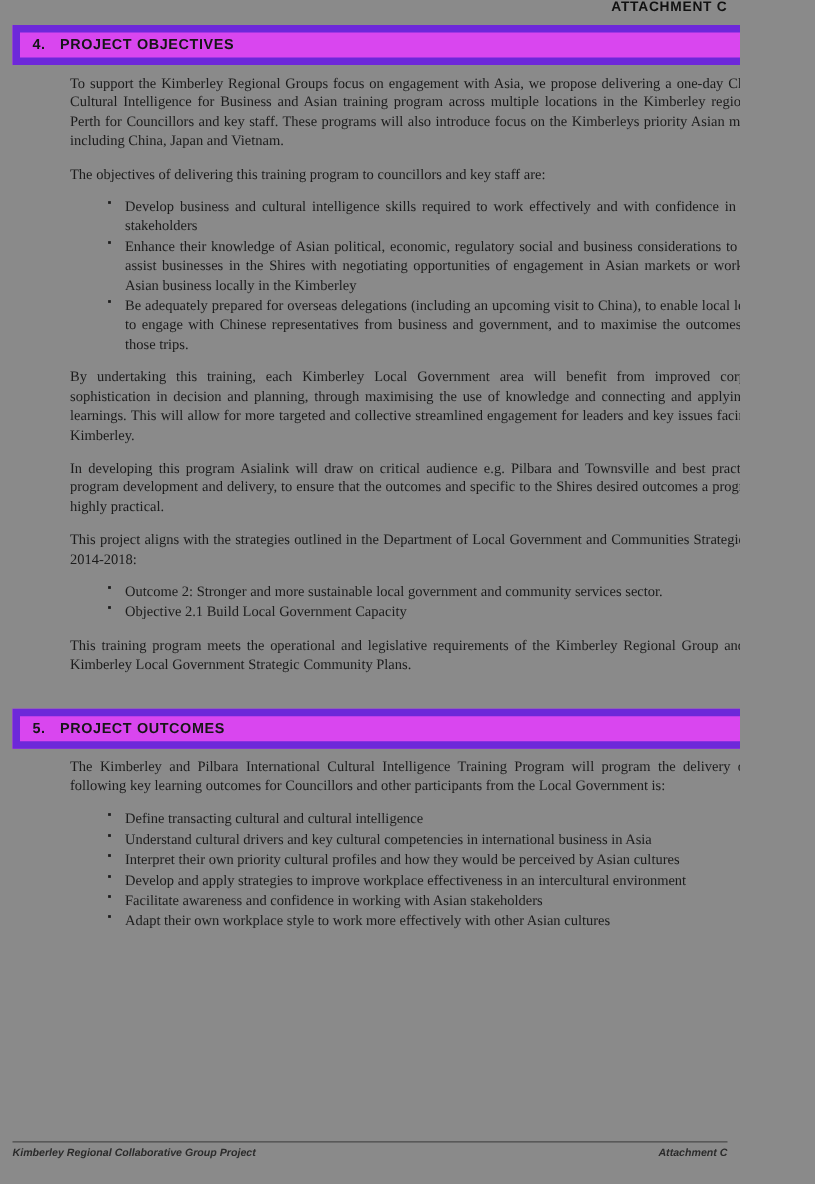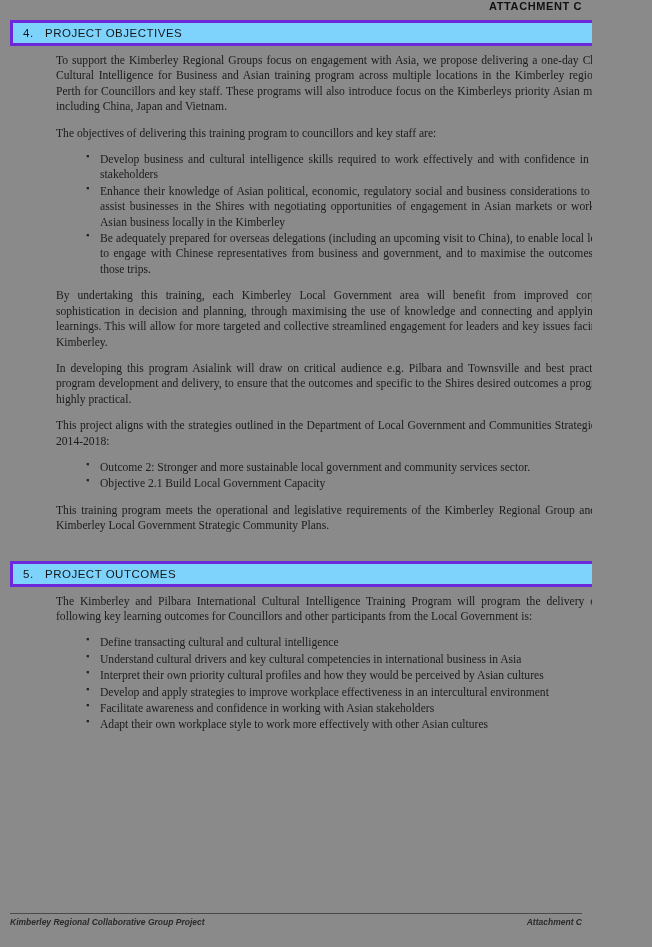--- a/index.html
+++ b/index.html
@@ -26,25 +26,25 @@
     letter-spacing: 0.6px;
     color: #111;
   }
   .content {
     position: absolute;
     left: 10px;
     top: 20px;
     width: 616px;
   }
   .section-head {
-    border: 3px solid #6d28d9;
-    background: #7dd3fc;
+    border: 6px solid #6d28d9;
+    background: #d946ef;
     padding: 4px 8px 4px 10px;
     font-family: "Liberation Sans", sans-serif;
-    font-weight: normal;
+    font-weight: bold;
     font-size: 11.5px;
     letter-spacing: 0.5px;
     color: #161616;
     margin-bottom: 7px;
   }
   .section-head .num {
     display: inline-block;
     min-width: 22px;
   }
   .body-block {

